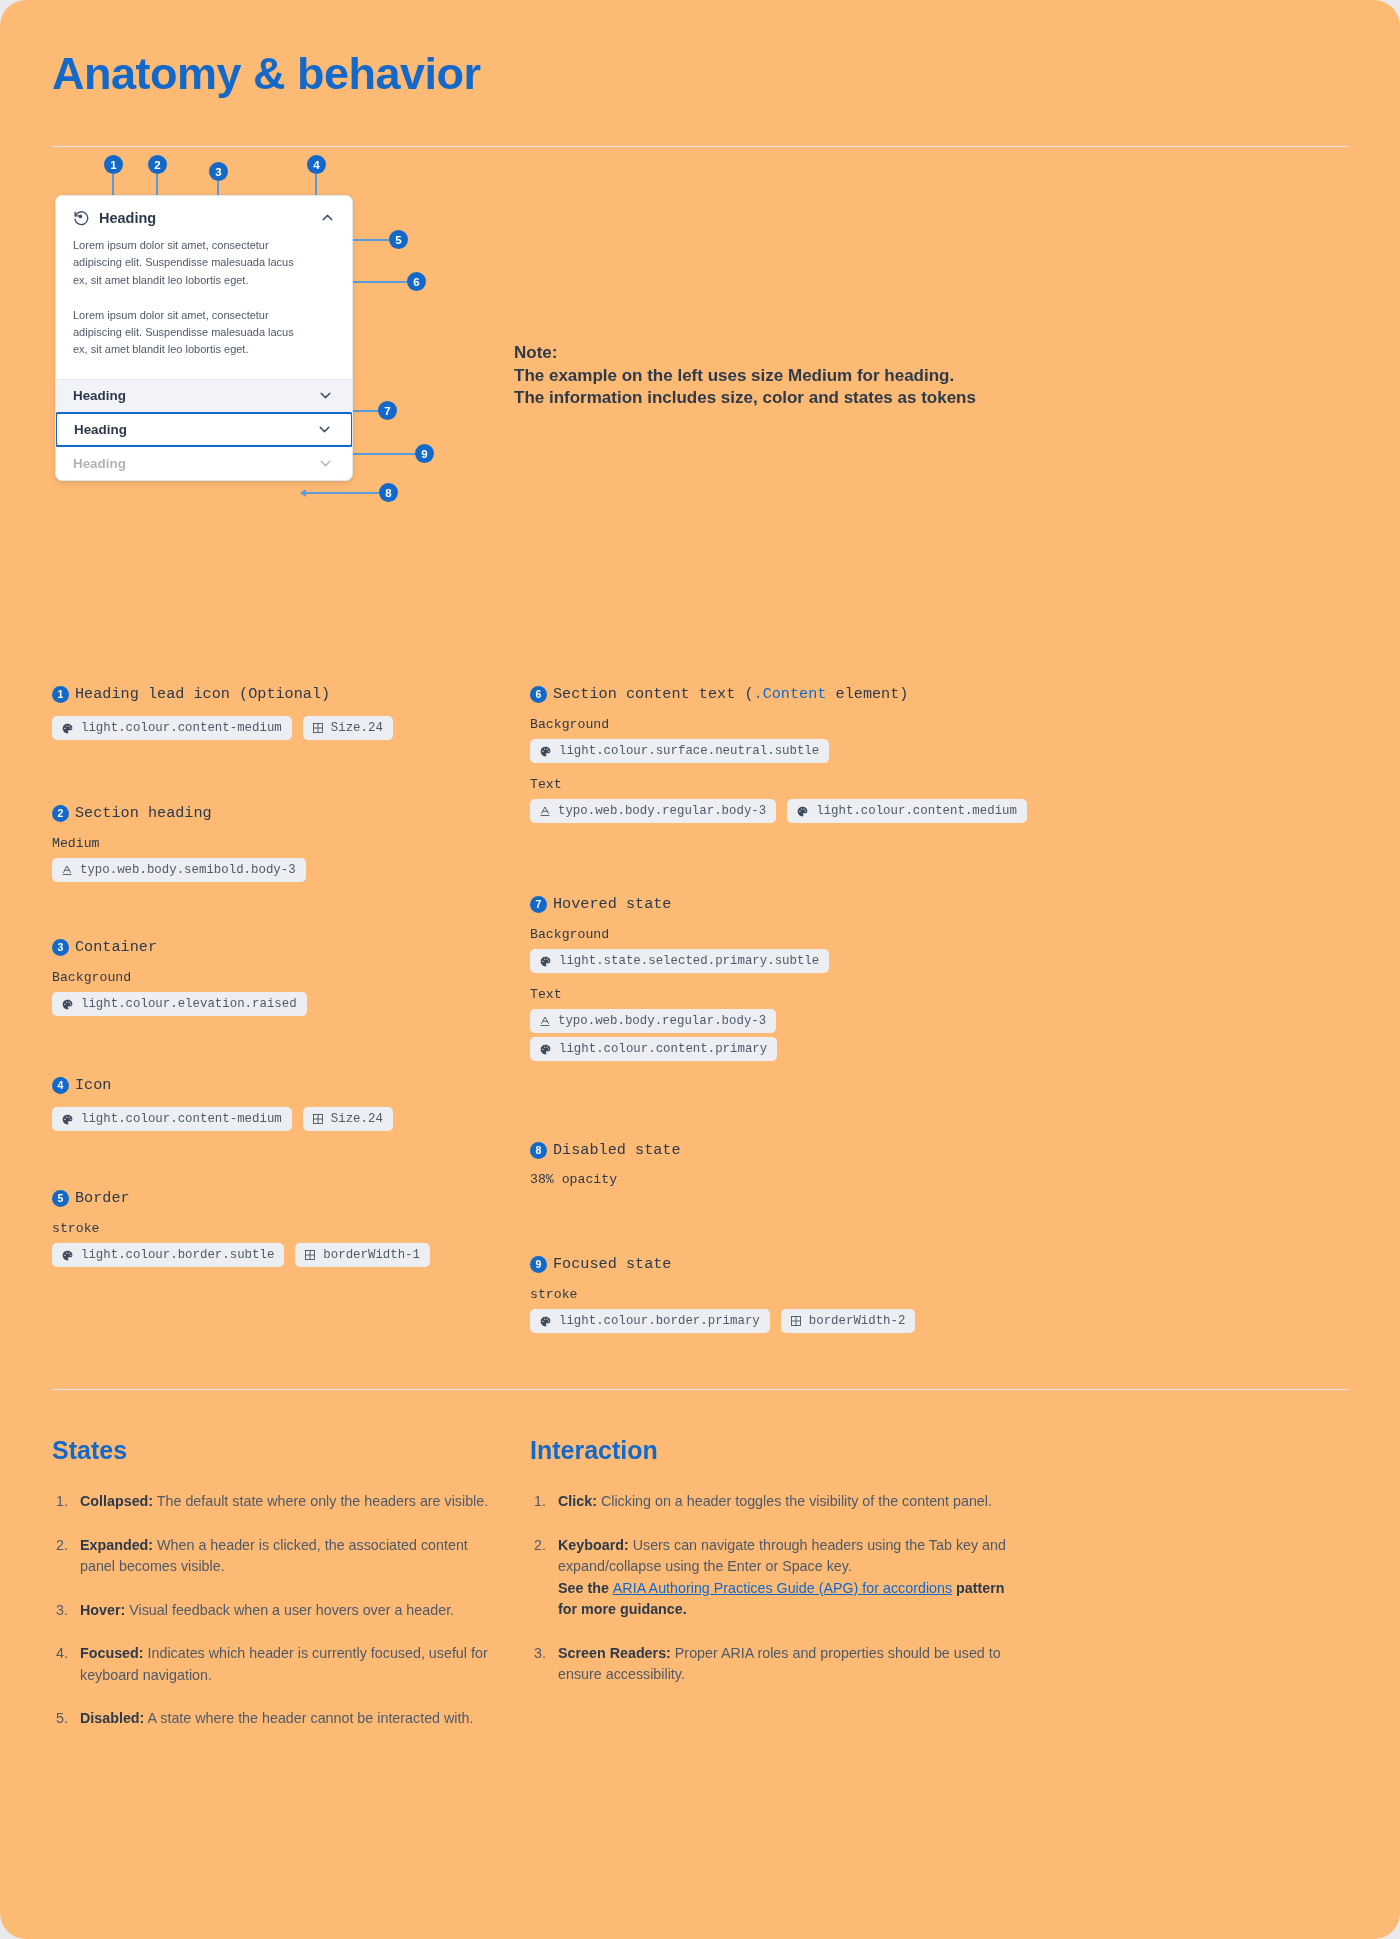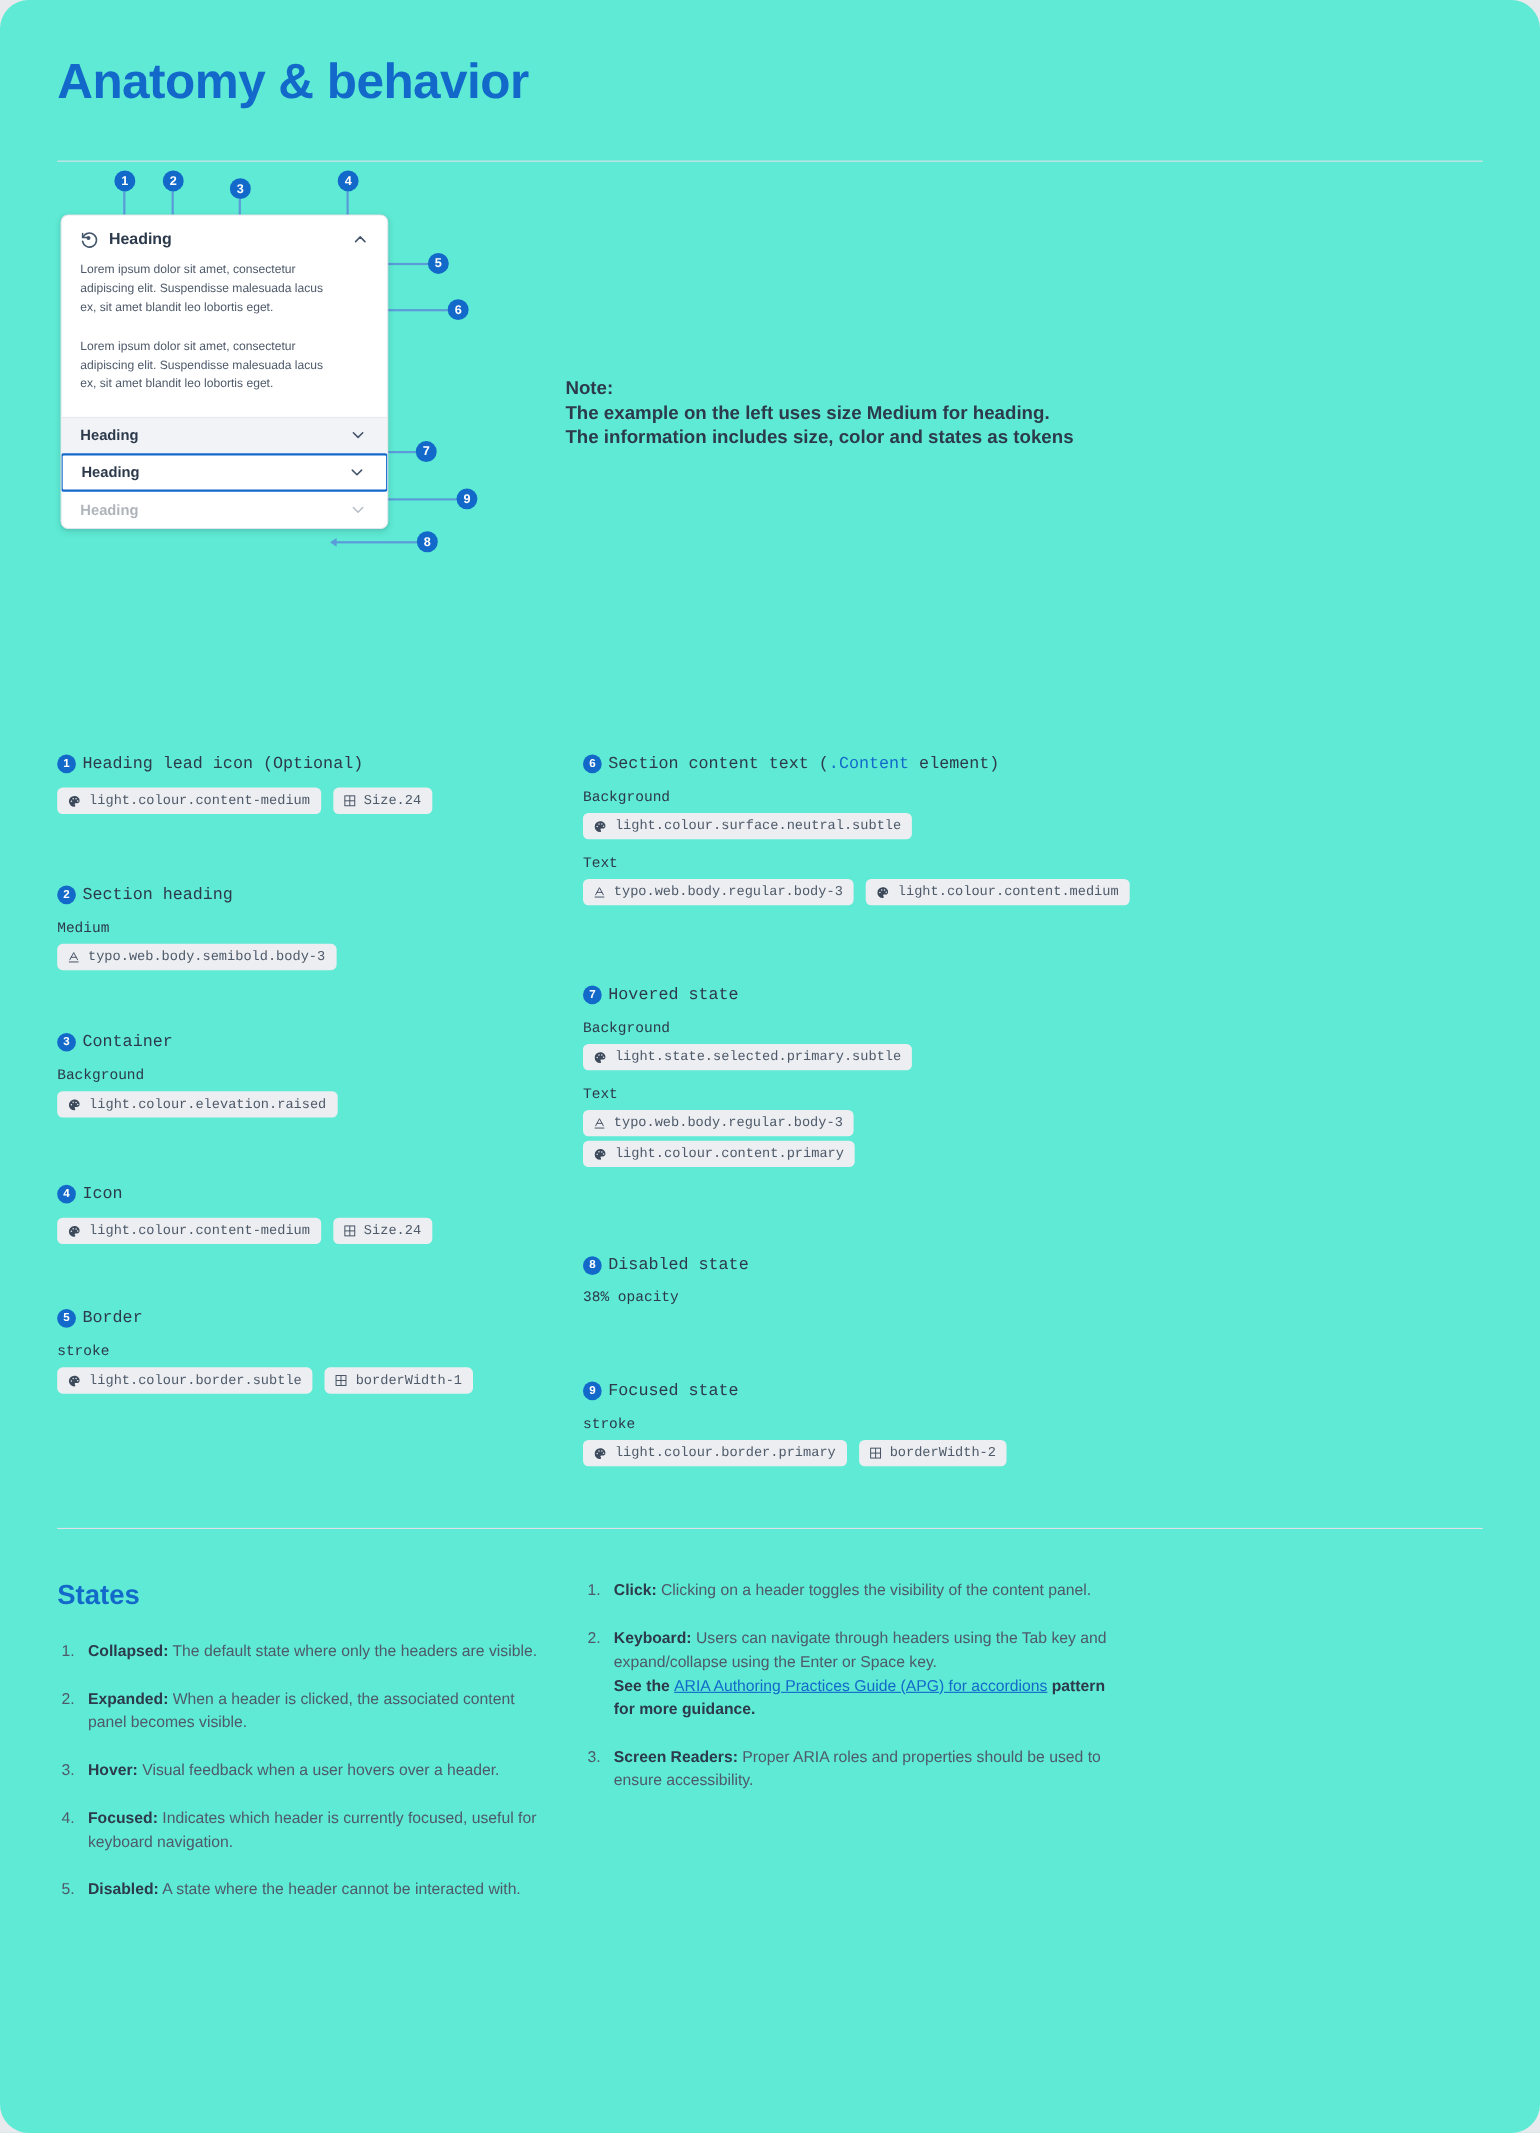--- a/index.html
+++ b/index.html
@@ -9,21 +9,21 @@
     min-height: 1939px;
     background: #e8eaed;
     font-family: "Liberation Sans", sans-serif;
     -webkit-font-smoothing: antialiased;
   }
 
   .page {
     position: relative;
     width: 1400px;
     min-height: 1939px;
-    background: #5eead4;
+    background: #fdba74;
     border-radius: 26px;
     overflow: hidden;
     padding: 0 52px;
   }
 
   
   .page-title {
     color: #1269ca;
     font-size: 45px;
     font-weight: bold;
@@ -656,20 +656,21 @@
       <h2 class="sec-title">States</h2>
       <ol class="list" id="states-list">
           <li><b>Collapsed:</b><span> The default state where only the headers are visible.</span></li>
           <li><b>Expanded:</b><span> When a header is clicked, the associated content panel becomes visible.</span></li>
           <li><b>Hover:</b><span> Visual feedback when a user hovers over a header.</span></li>
           <li><b>Focused:</b><span> Indicates which header is currently focused, useful for keyboard navigation.</span></li>
           <li><b>Disabled:</b><span> A state where the header cannot be interacted with.</span></li>
         </ol>
     </div>
     <div class="interaction">
+      <h2 class="sec-title">Interaction</h2>
       <ol class="list" id="interaction-list">
           <li><b>Click:</b><span> Clicking on a header toggles the visibility of the content panel.</span></li>
           <li><b>Keyboard:</b><span> Users can navigate through headers using the Tab key and expand/collapse using the Enter or Space key.</span><br><b>See the </b><a href="#">ARIA Authoring Practices Guide (APG) for accordions</a><b> pattern for more guidance.</b></li>
           <li><b>Screen Readers:</b><span> Proper ARIA roles and properties should be used to ensure accessibility.</span></li>
         </ol>
     </div>
   </div>
 
 </div>
 

